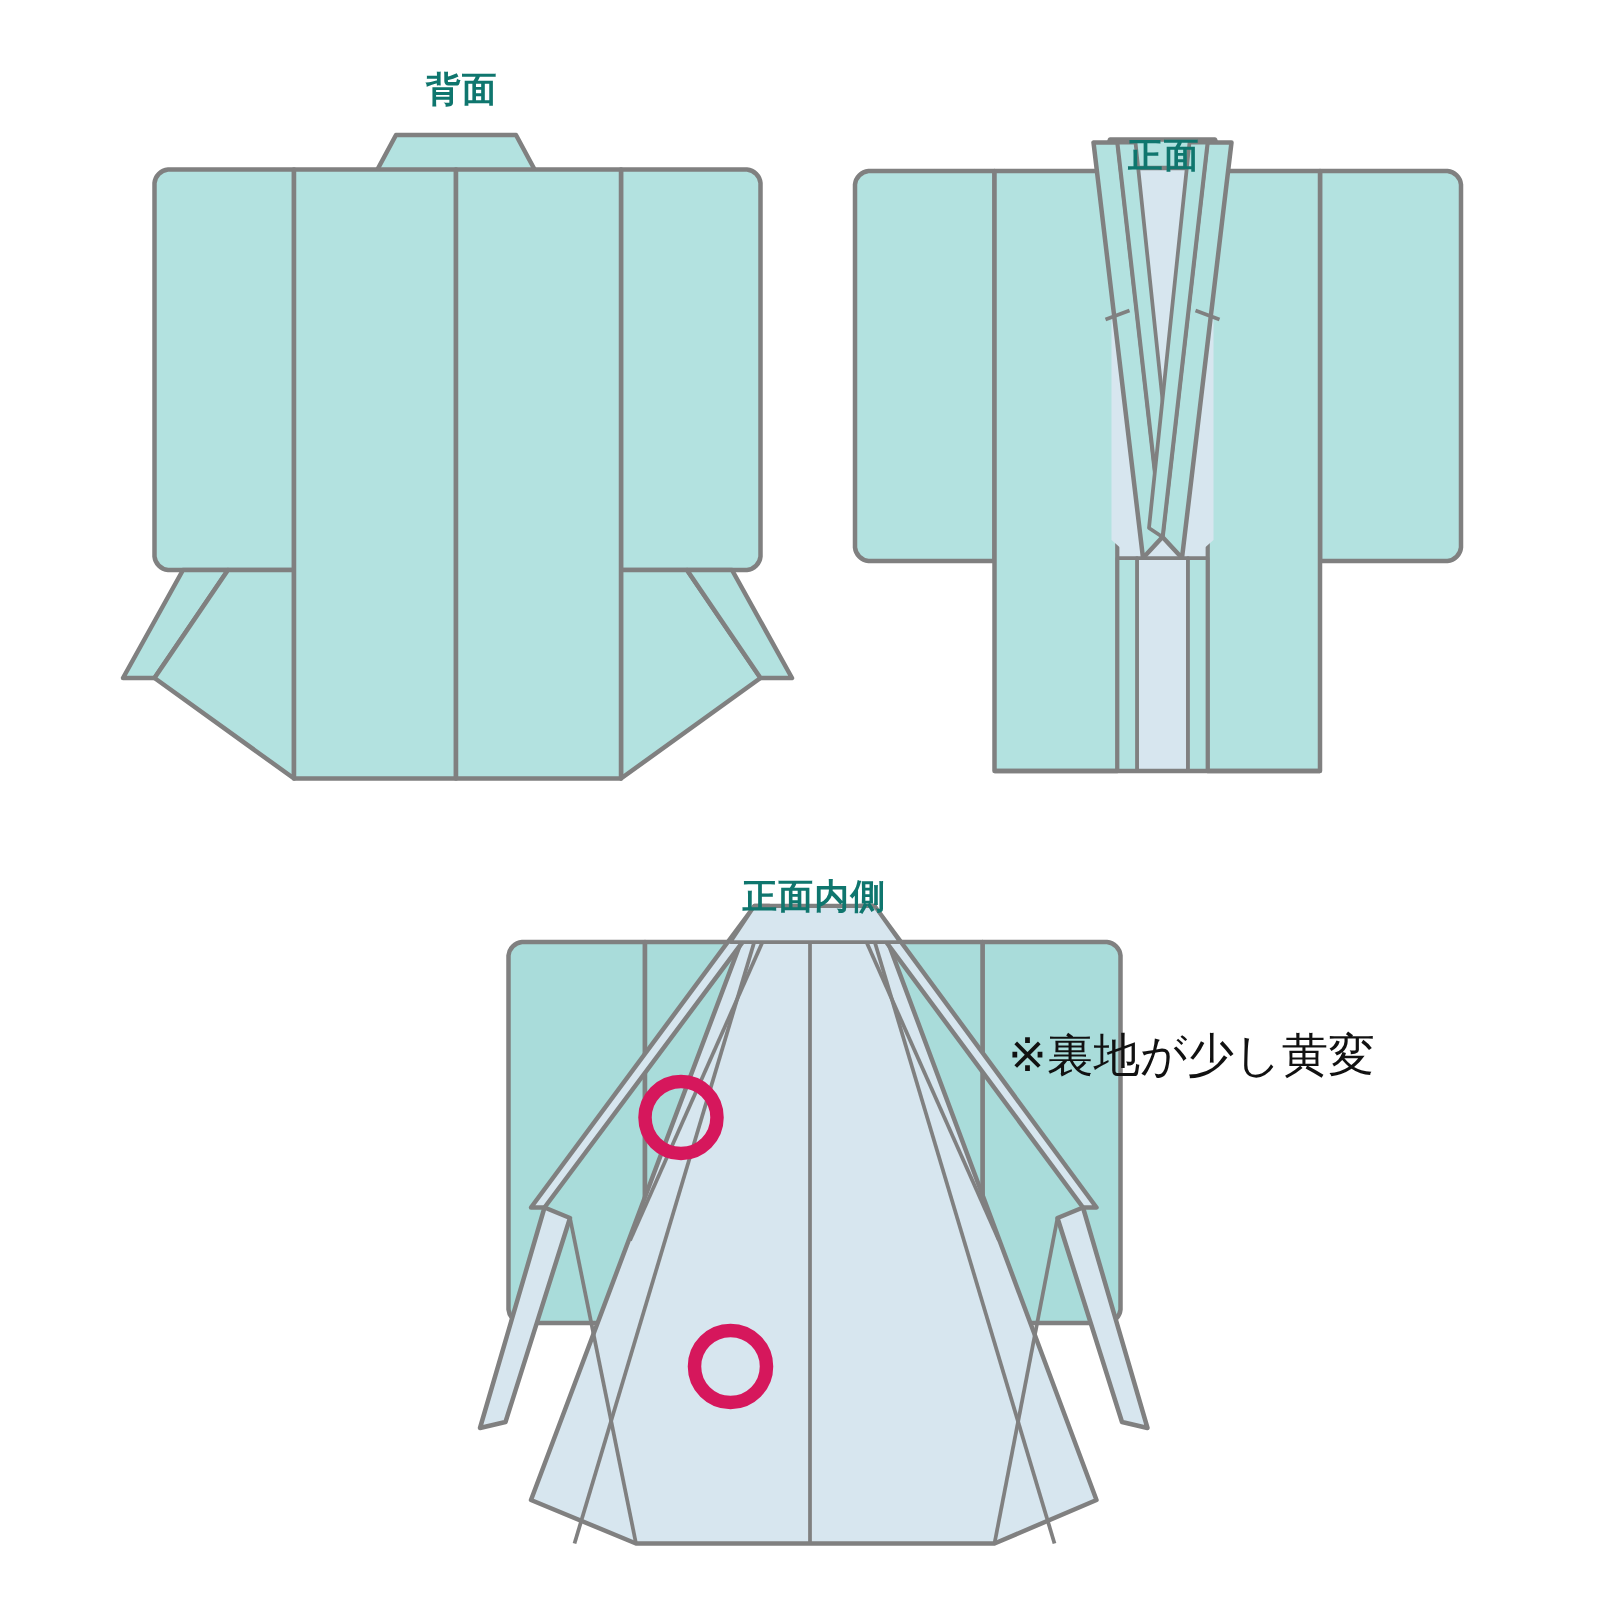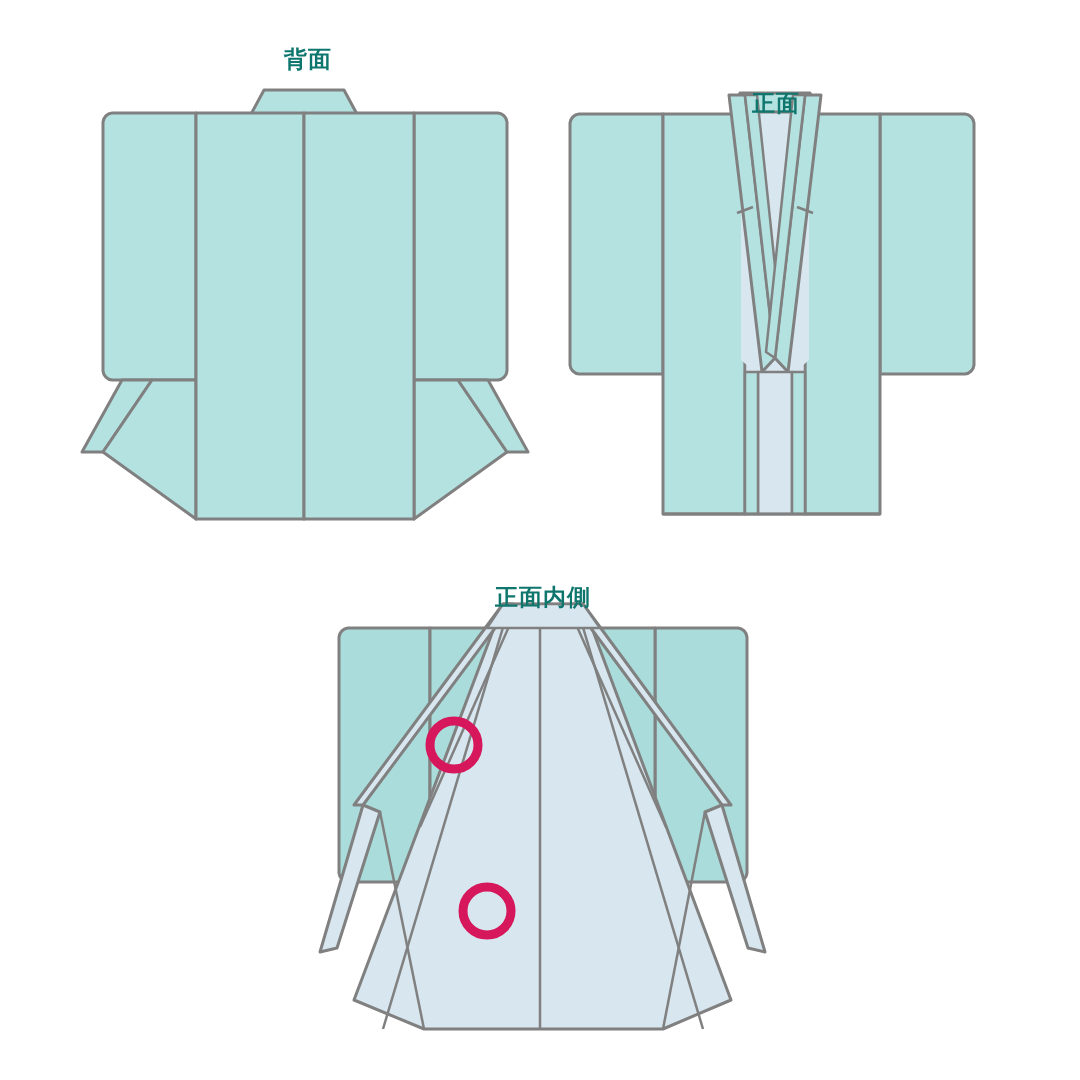--- a/index.html
+++ b/index.html
@@ -168,14 +168,15 @@
       <circle cx="487" cy="911" r="24" fill="none" stroke="#d6175c" stroke-width="9"></circle>
     </g>
   </svg>
 
   <div class="view-label" id="label-back">背面</div>
 
   <div class="view-label" id="label-front">正面</div>
 
   <div class="view-label" id="label-inner">正面内側</div>
 
+  <div class="note-text">※裏地が少し黄変</div>
 
 </div>
 
 </body></html>

